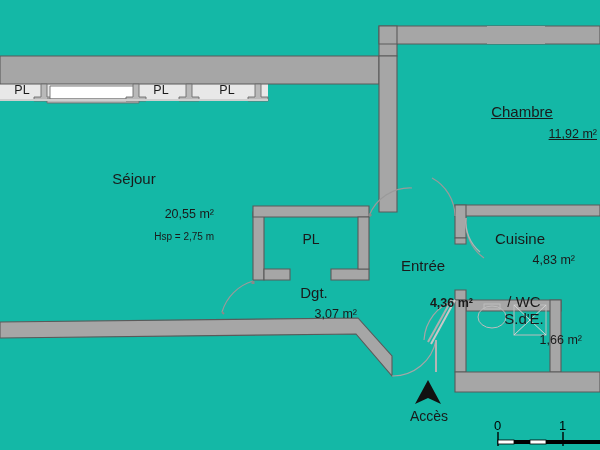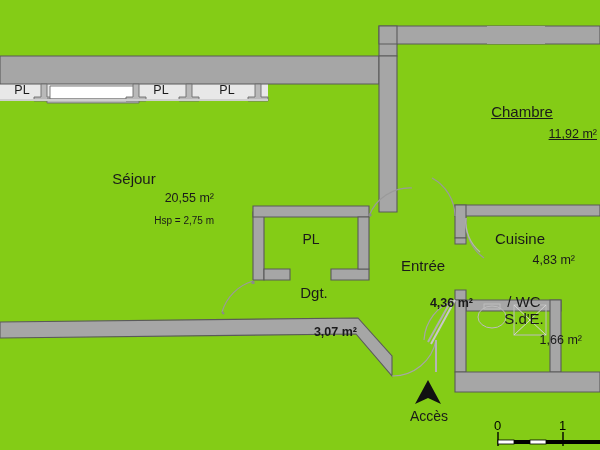--- a/index.html
+++ b/index.html
@@ -1,19 +1,19 @@
 <!DOCTYPE html>
 <html><head>
 <meta charset="utf-8">
 <title>Plan</title>
 <style>
   html,body{margin:0;padding:0;background:#ffffff;}
   body{width:600px;height:450px;overflow:hidden;
        font-family:"Liberation Sans","DejaVu Sans",sans-serif;}
-  #plan-root{position:relative;width:600px;height:450px;background:#84cc16;}
+  #plan-root{position:relative;width:600px;height:450px;background:#14b8a6;}
   svg#floorplan{position:absolute;left:0;top:0;width:600px;height:450px;display:block;}
   .lbl{position:absolute;color:#1a1a1a;white-space:nowrap;line-height:1.15;
        text-align:center;user-select:none;}
   .lbl .name{display:block;}
   .lbl .sub{display:block;text-align:right;}
   .room-name{font-size:15px;}
   .room-area{font-size:12.5px;}
   .room-hsp{font-size:10px;}
   .pl-label{font-size:12.5px;color:#1a1a1a;}
   .scale-num{position:absolute;font-size:13px;color:#000;}
@@ -138,42 +138,42 @@
   </svg>
 
   <div class="lbl pl-label" style="left:4px;top:83px;width:36px;">PL</div>
   <div class="lbl pl-label" style="left:143px;top:83px;width:36px;">PL</div>
   <div class="lbl pl-label" style="left:209px;top:83px;width:36px;">PL</div>
 
   <div class="lbl pl-label" style="left:288px;top:231px;width:46px;font-size:14px;">PL</div>
 
   <div class="lbl" style="left:54px;top:170px;width:160px;">
     <span class="name room-name">Séjour</span>
-    <span class="sub room-area" style="margin-top:4px;">20,55 m²</span>
+    <span class="sub room-area" style="margin-top:20px;">20,55 m²</span>
     <span class="sub room-hsp" style="margin-top:9px;">Hsp = 2,75 m</span>
   </div>
 
   <div class="lbl" style="left:447px;top:103px;width:150px;text-decoration:underline;">
     <span class="name room-name">Chambre</span>
     <span class="sub room-area" style="margin-top:7px;">11,92 m²</span>
   </div>
 
   <div class="lbl" style="left:465px;top:230px;width:110px;">
     <span class="name room-name">Cuisine</span>
     <span class="sub room-area" style="margin-top:6px;">4,83 m²</span>
   </div>
 
   <div class="lbl" style="left:373px;top:257px;width:100px;">
     <span class="name room-name">Entrée</span>
     <span class="sub room-area" style="margin-top:22px;font-weight:bold;">4,36 m²</span>
   </div>
 
   <div class="lbl" style="left:271px;top:284px;width:86px;">
     <span class="name room-name">Dgt.</span>
-    <span class="sub room-area" style="margin-top:24px;font-weight:bold;">3,07 m²</span>
+    <span class="sub room-area" style="margin-top:6px;">3,07 m²</span>
   </div>
 
   <div class="lbl" style="left:466px;top:293px;width:116px;">
     <span class="name room-name">/ WC</span>
     <span class="name room-name">S.d'E.</span>
     <span class="sub room-area" style="margin-top:5px;">1,66 m²</span>
   </div>
 
   <div class="lbl acces-lbl" style="left:393px;top:408px;width:72px;">Accès</div>
 

